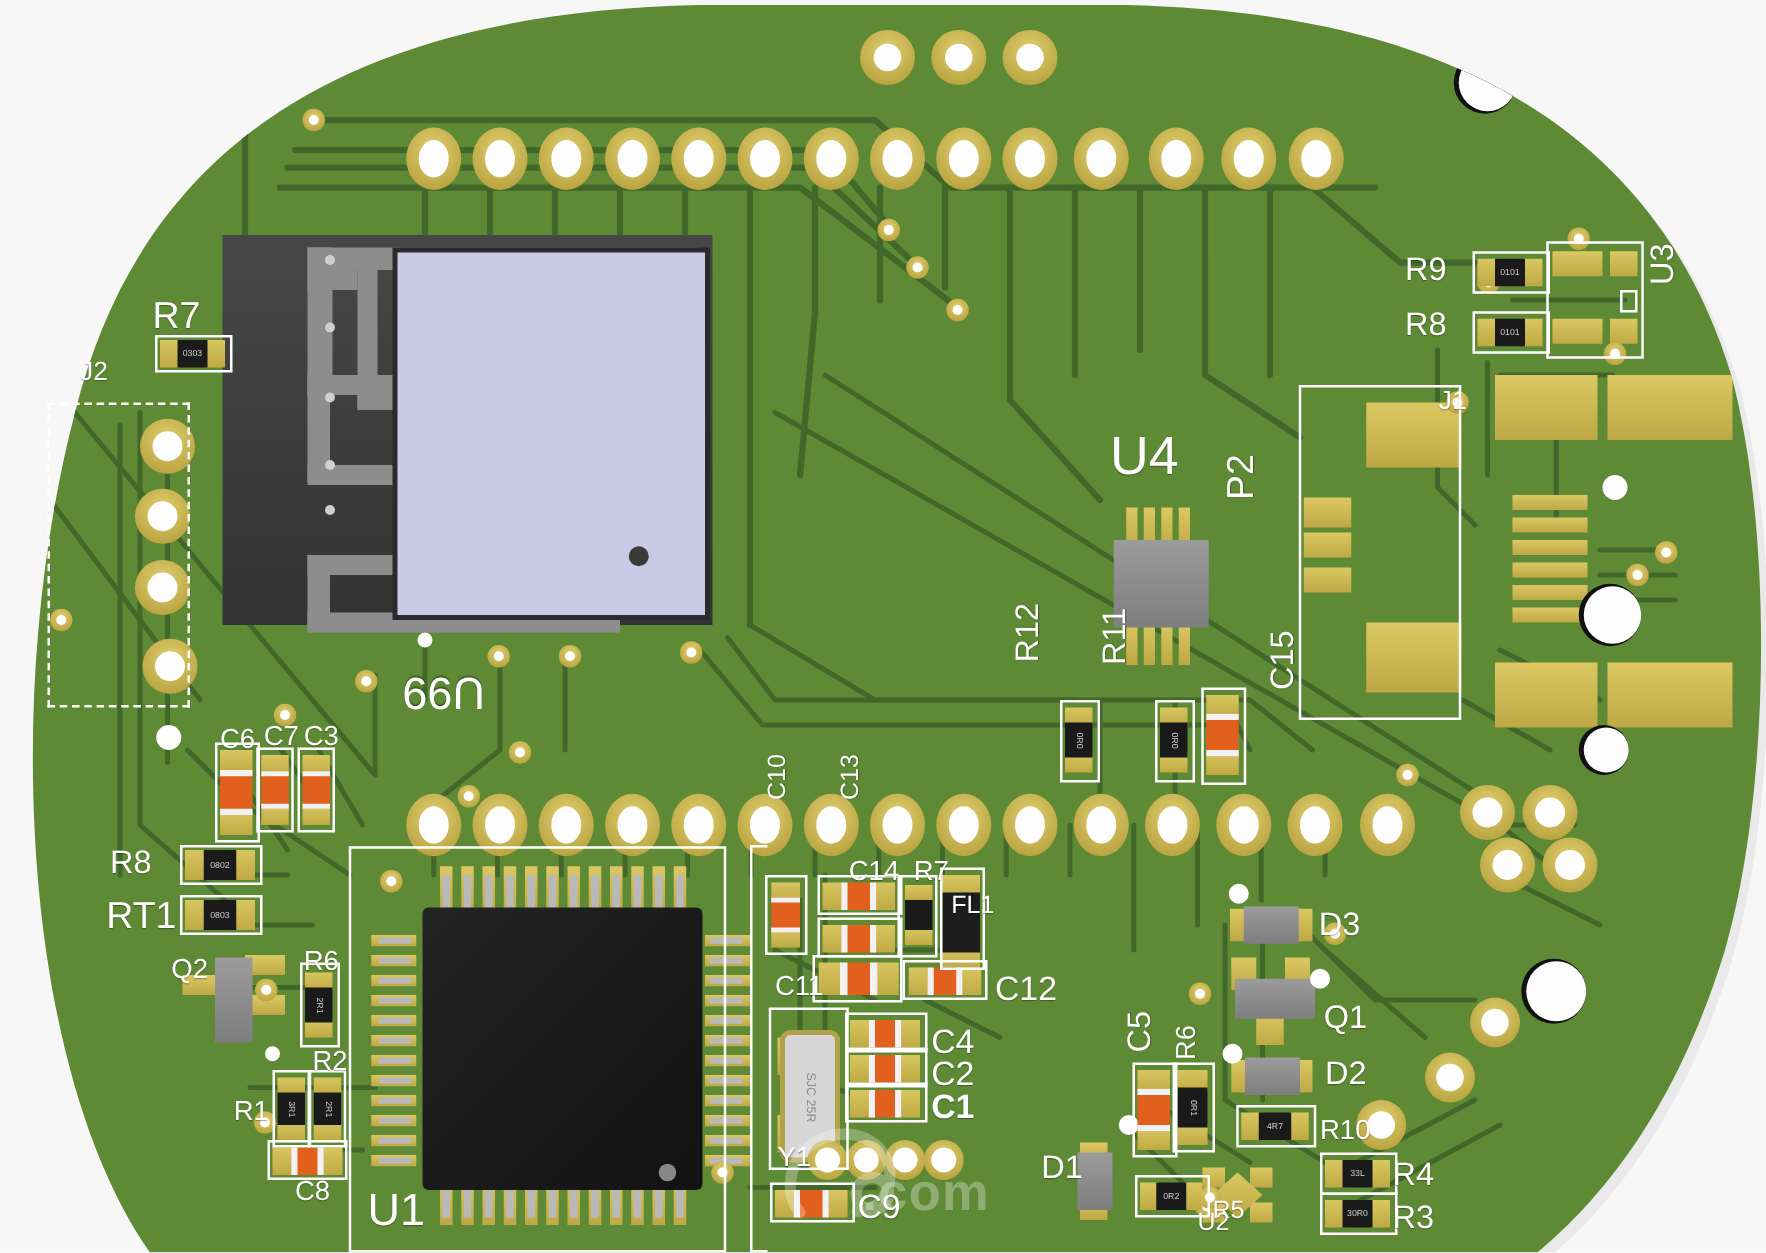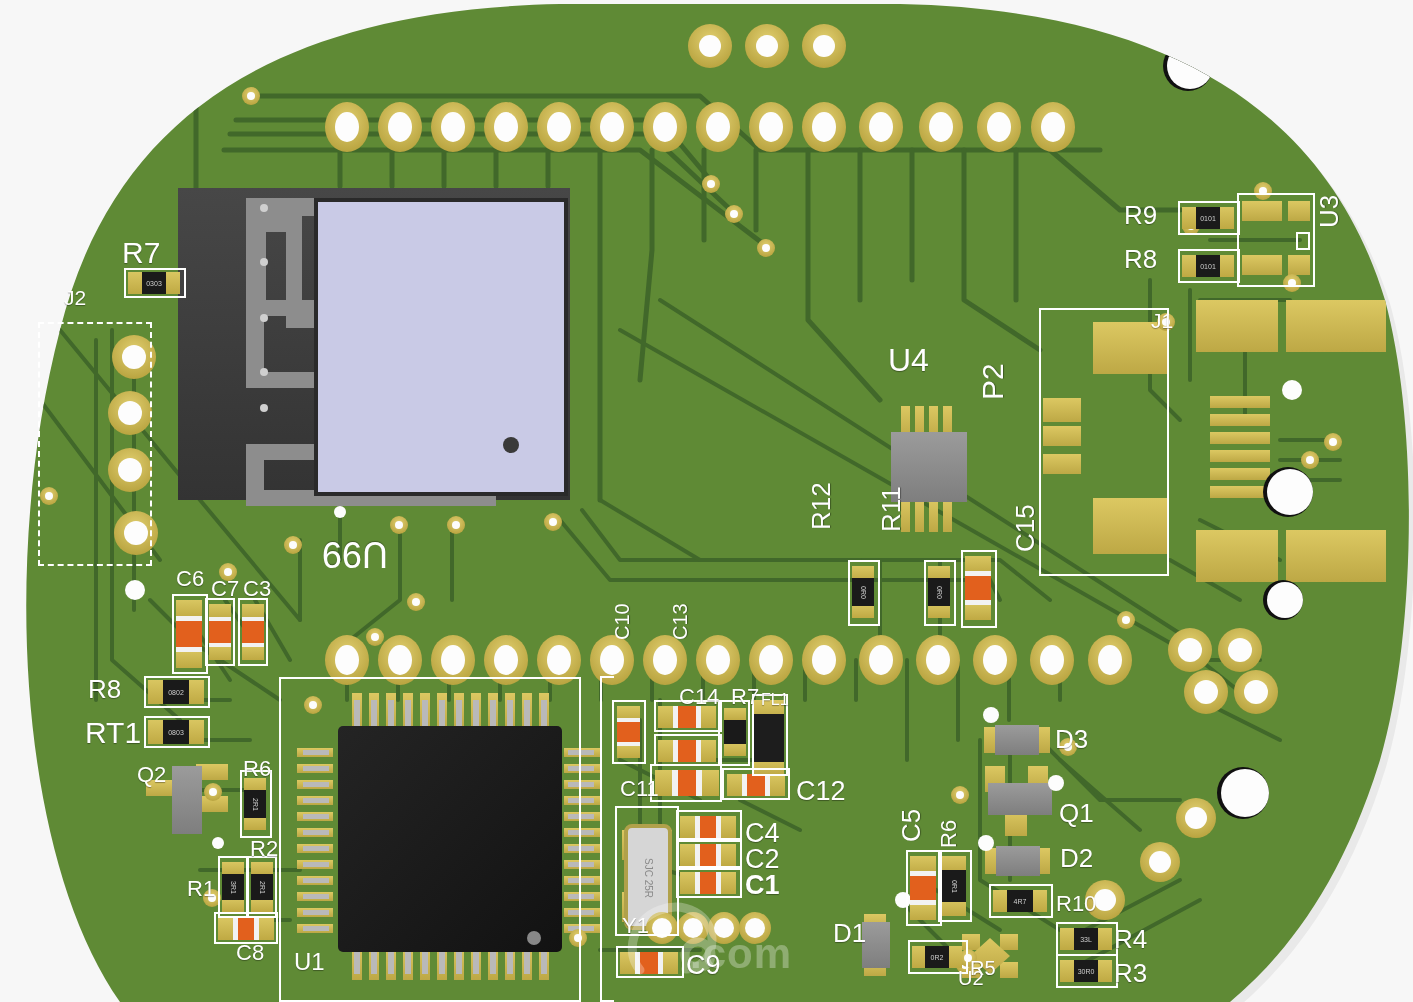--- a/index.html
+++ b/index.html
@@ -869,44 +869,44 @@
   <div class="wm" style="left:690px;top:930px;font-size:42px;">.com</div>
   <svg style="position:absolute;left:620px;top:895px;width:110px;height:90px;opacity:.28" viewBox="0 0 110 90">
     <path d="M20,75 C5,58 12,25 40,15 C65,6 92,20 92,45 C92,62 80,74 66,74" fill="none" stroke="#ffffff" stroke-width="9" stroke-linecap="round"></path>
     <circle cx="78" cy="60" r="13" fill="none" stroke="#ffffff" stroke-width="9"></circle>
   </svg>
 
   <div id="labels">
       <div class="lbl" style="left: 122px; top: 238px; font-size: 30px;">R7</div>
       <div class="lbl" style="left: 64px; top: 287px; font-size: 21px;">J2</div>
       <div class="lbl r180" style="left: 322px; top: 536px; font-size: 36px;">U99</div>
-      <div class="lbl" style="left: 176px; top: 568px; font-size: 22px;">C6</div>
+      <div class="lbl" style="left: 176px; top: 580px; font-size: 22px;">C6</div>
       <div class="lbl" style="left: 211px; top: 578px; font-size: 22px;">C7</div>
       <div class="lbl" style="left: 243px; top: 578px; font-size: 22px;">C3</div>
       <div class="lbl" style="left: 88px; top: 676px; font-size: 26px;">R8</div>
       <div class="lbl" style="left: 85px; top: 718px; font-size: 30px;">RT1</div>
       <div class="lbl" style="left: 137px; top: 764px; font-size: 22px;">Q2</div>
       <div class="lbl" style="left: 243px; top: 758px; font-size: 22px;">R6</div>
       <div class="lbl" style="left: 250px; top: 838px; font-size: 22px;">R2</div>
       <div class="lbl" style="left: 187px; top: 878px; font-size: 22px;">R1</div>
       <div class="lbl" style="left: 236px; top: 942px; font-size: 22px;">C8</div>
-      <div class="lbl" style="left: 294px; top: 950px; font-size: 24px;">U1</div>
+      <div class="lbl" style="left: 294px; top: 950px; font-size: 36px;">U1</div>
       <div class="lbl r90" style="left: 612px; top: 640px; font-size: 20px;">C10</div>
       <div class="lbl r90" style="left: 670px; top: 640px; font-size: 20px;">C13</div>
       <div class="lbl" style="left: 679px; top: 686px; font-size: 22px;">C14</div>
       <div class="lbl" style="left: 731px; top: 686px; font-size: 22px;">R7</div>
-      <div class="lbl" style="left: 761px; top: 692px; font-size: 16px;">FL1</div>
+      <div class="lbl" style="left: 761px; top: 714px; font-size: 20px;">FL1</div>
       <div class="lbl" style="left: 620px; top: 778px; font-size: 22px;">C11</div>
       <div class="lbl" style="left: 796px; top: 778px; font-size: 27px;">C12</div>
       <div class="lbl" style="left: 745px; top: 820px; font-size: 27px;">C4</div>
       <div class="lbl" style="left: 745px; top: 846px; font-size: 27px;">C2</div>
       <div class="lbl" style="left: 745px; top: 872px; font-size: 27px; font-weight: bold;">C1</div>
       <div class="lbl" style="left: 622px; top: 915px; font-size: 22px;">Y1</div>
       <div class="lbl" style="left: 686px; top: 952px; font-size: 27px;">C9</div>
-      <div class="lbl" style="left: 888px; top: 344px; font-size: 32px;">U4</div>
+      <div class="lbl" style="left: 888px; top: 344px; font-size: 43px;">U4</div>
       <div class="lbl r90" style="left: 978px; top: 400px; font-size: 30px;">P2</div>
       <div class="lbl r90" style="left: 808px; top: 530px; font-size: 26px;">R12</div>
       <div class="lbl r90" style="left: 878px; top: 532px; font-size: 26px;">R11</div>
       <div class="lbl r90" style="left: 1012px; top: 552px; font-size: 26px;">C15</div>
       <div class="lbl" style="left: 1151px; top: 310px; font-size: 21px;">J1</div>
       <div class="lbl" style="left: 1124px; top: 202px; font-size: 26px;">R9</div>
       <div class="lbl" style="left: 1124px; top: 246px; font-size: 26px;">R8</div>
       <div class="lbl r90" style="left: 1316px; top: 228px; font-size: 26px;">U3</div>
       <div class="lbl" style="left: 1055px; top: 726px; font-size: 26px;">D3</div>
       <div class="lbl" style="left: 1059px; top: 800px; font-size: 26px;">Q1</div>

